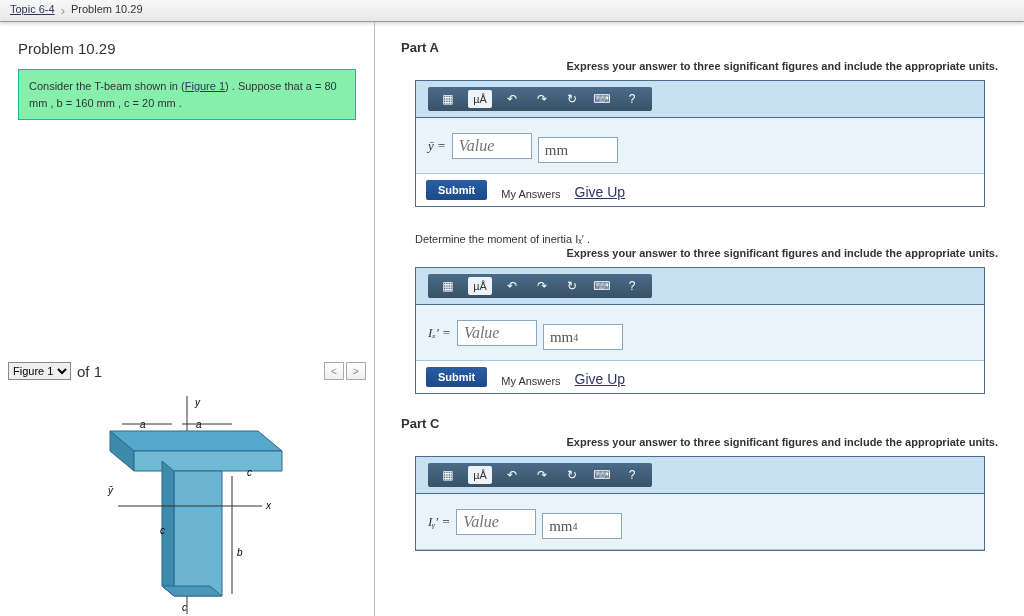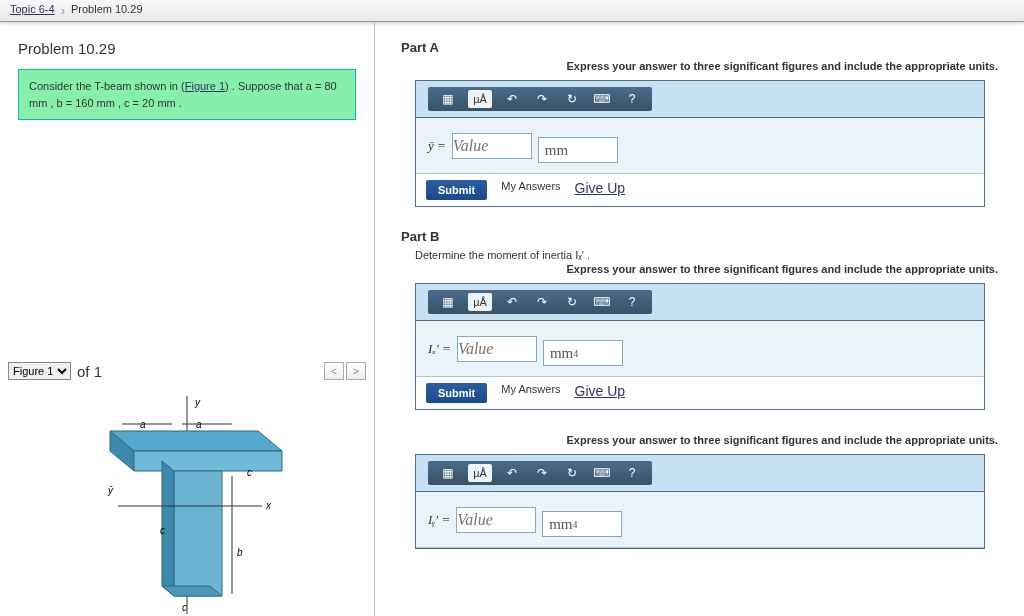--- a/index.html
+++ b/index.html
@@ -24,24 +24,24 @@
   .part-label { font-size: 13px; font-weight: bold; margin: 0 0 5px 0; }
   .part-intro { font-size: 11px; margin: 4px 0 2px 14px; }
   .part-bold { font-size: 11px; font-weight: bold; margin: 2px 0 8px 14px; text-align: right; }
   .answer-panel { border: 1px solid #4b6d8b; margin-left: 14px; width: 570px; }
   .tool-row { background: #c7e1f2; border-bottom: 1px solid #4b6d8b; padding: 6px 12px; }
   .tool-widget { display: inline-flex; align-items: center; gap: 10px; background: linear-gradient(#4a6b89,#385267); padding: 3px 10px; border-radius: 2px; }
   .tool-ico { width: 20px; height: 18px; display: flex; align-items: center; justify-content: center; color: #fff; font-size: 12px; cursor: pointer; }
   .tool-ico.mu { background: #eef3f8; color: #333; border-radius: 2px; padding: 0 12px; font-size: 11px; height: 18px; }
   .answer-row { background: #eaf3fa; padding: 10px 12px; display: flex; align-items: center; gap: 6px; border-bottom: 1px solid #a8c6dd; }
   .var-label { font-size: 13px; font-style: italic; font-family: 'Times New Roman', serif; }
-  .value-input { width: 80px; height: 26px; border: 1px solid #86a7c0; font-size: 16px; font-style: italic; color: #888; font-family: 'Times New Roman', serif; padding: 0 0; }
+  .value-input { width: 80px; height: 26px; border: 1px solid #86a7c0; font-size: 16px; font-style: italic; color: #888; font-family: 'Times New Roman', serif; padding: 0 6px; }
   .unit-box { width: 80px; height: 26px; border: 1px solid #86a7c0; font-size: 15px; font-family: 'Times New Roman', serif; color: #555; padding: 0 6px; display: flex; align-items: center; background: #fff; margin-top: 9px; }
   .unit-box sup { font-size: 10px; }
-  .submit-row { background: #fff; padding: 6px 10px; display: flex; align-items: flex-start; gap: 14px; }
+  .submit-row { background: #fff; padding: 6px 10px; display: flex; align-items: flex-end; gap: 14px; }
   .submit-btn { background: linear-gradient(#2a5da5,#1a4a8a); color: #fff; border: none; padding: 4px 12px; font-size: 11px; font-weight: bold; cursor: pointer; border-radius: 2px; }
   .my-ans { font-size: 11px; }
   .giveup { font-size: 14px; color: #336; text-decoration: underline; cursor: pointer; }
   .part-spacer { height: 22px; }
   sup { vertical-align: super; font-size: 0.75em; }
 </style>
 </head>
 <body>
 
 <div class="top-bar">
@@ -131,21 +131,20 @@
           <button class="submit-btn">Submit</button>
           <span class="my-ans">My Answers</span>
           <a class="giveup">Give Up</a>
         </div>
       </div>
     </div>
 
     <div class="part-spacer"></div>
 
     <div>
-      <div class="part-label">Part B</div>
       <div class="part-intro">Determine the moment of inertia Iₓ′ .</div>
       <div class="part-bold">Express your answer to three significant figures and include the appropriate units.</div>
       <div class="answer-panel">
         <div class="tool-row">
           <div class="tool-widget">
             <span class="tool-ico">▦</span>
             <span class="tool-ico mu">µÅ</span>
             <span class="tool-ico">↶</span>
             <span class="tool-ico">↷</span>
             <span class="tool-ico">↻</span>
@@ -162,20 +161,21 @@
           <button class="submit-btn">Submit</button>
           <span class="my-ans">My Answers</span>
           <a class="giveup">Give Up</a>
         </div>
       </div>
     </div>
 
     <div class="part-spacer"></div>
 
     <div>
+      <div class="part-label">Part C</div>
       <div class="part-bold">Express your answer to three significant figures and include the appropriate units.</div>
       <div class="answer-panel">
         <div class="tool-row">
           <div class="tool-widget">
             <span class="tool-ico">▦</span>
             <span class="tool-ico mu">µÅ</span>
             <span class="tool-ico">↶</span>
             <span class="tool-ico">↷</span>
             <span class="tool-ico">↻</span>
             <span class="tool-ico">⌨</span>

